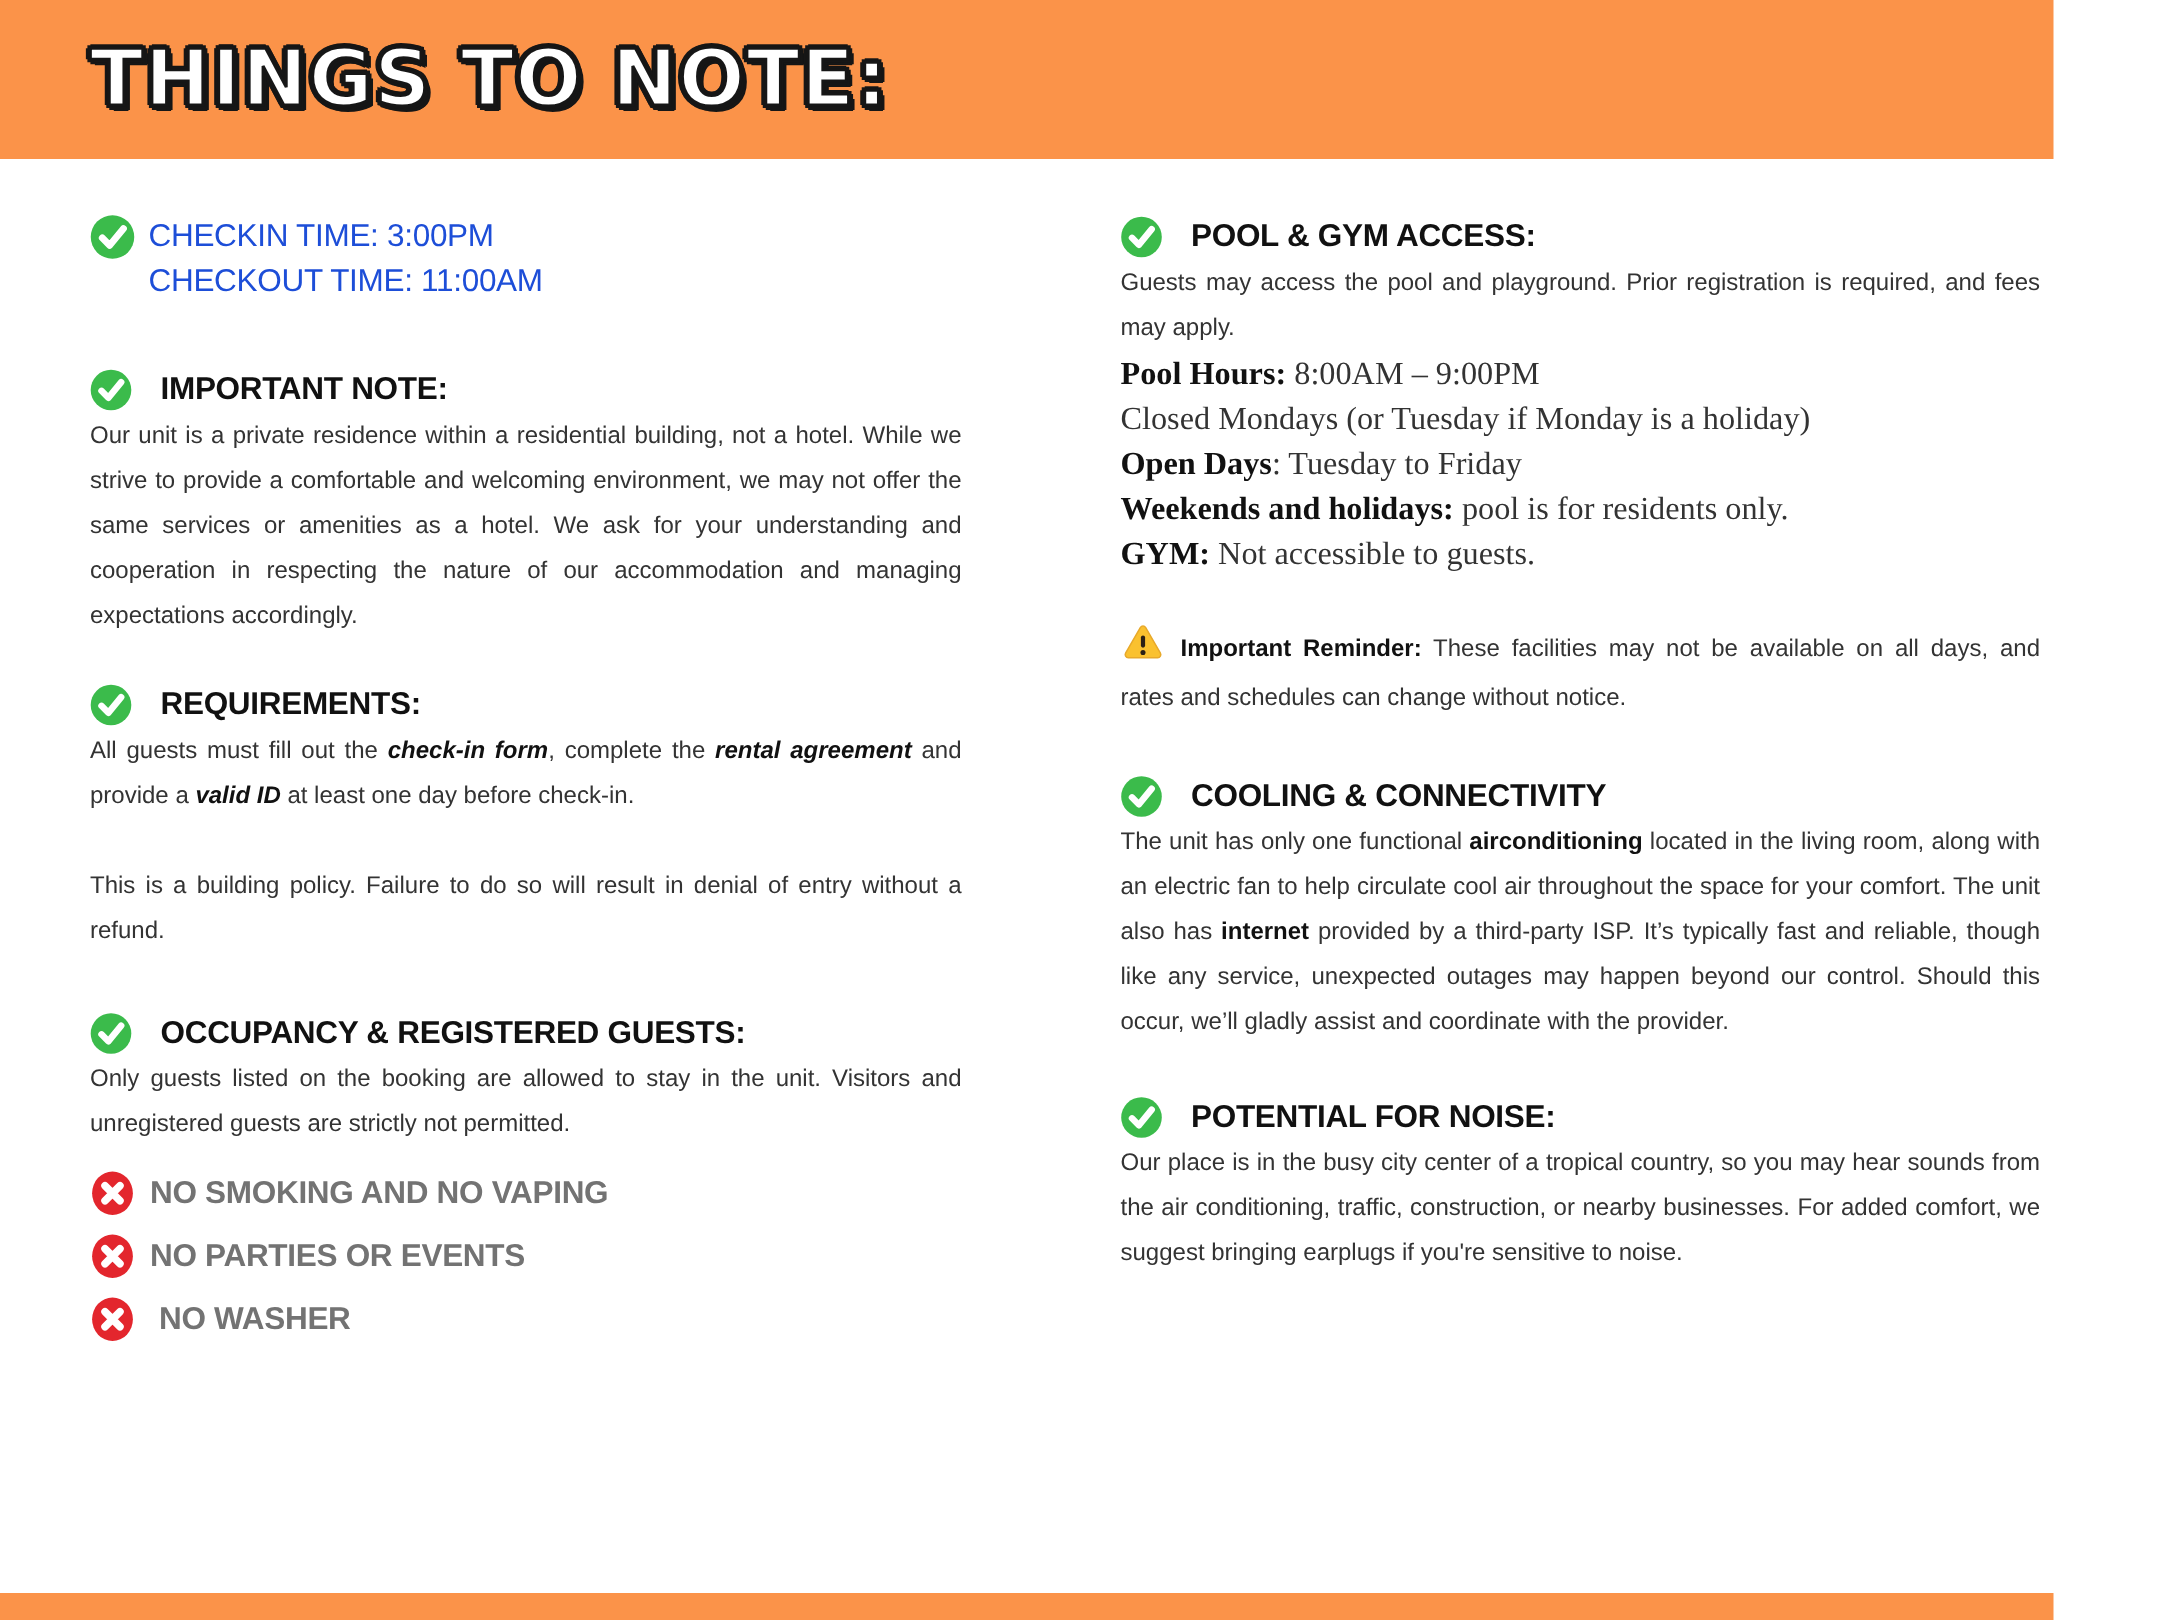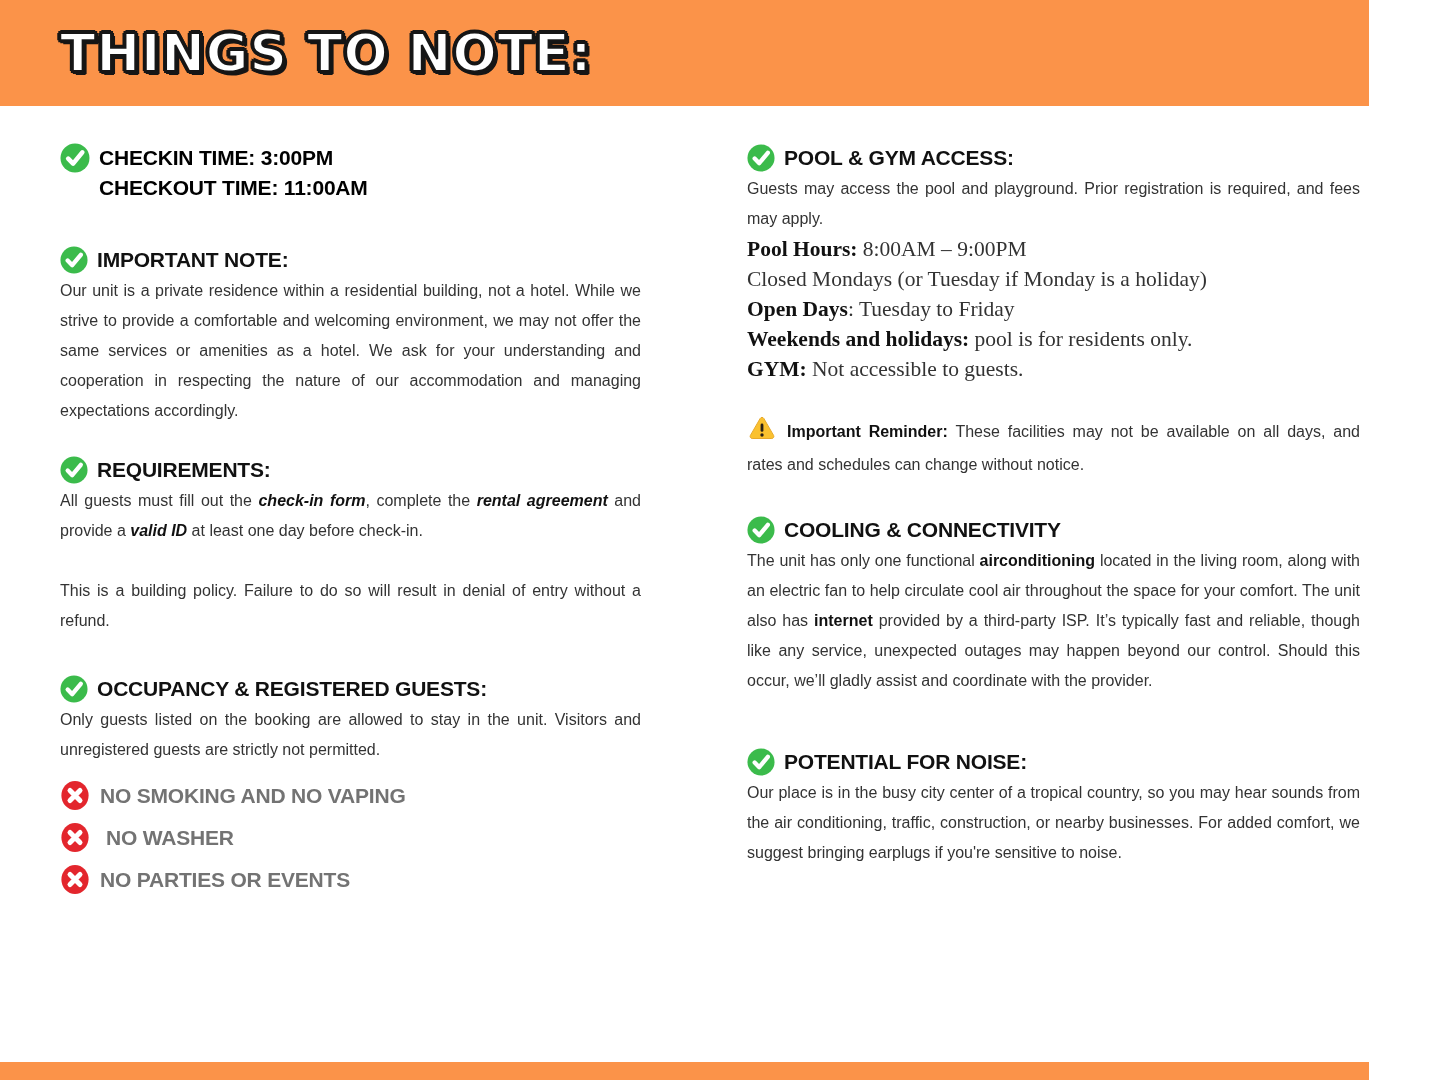--- a/index.html
+++ b/index.html
@@ -39,21 +39,21 @@
     position:absolute; top:106px; left:0;
     width:1440px;
     box-sizing:border-box;
     padding:37px 80px 0 60px;
     display:grid;
     grid-template-columns:581px 613px;
     column-gap:106px;
   }
   .sec { margin-bottom:32px; }
   .sec-head {
-    display:flex; align-items:center; gap:9px;
+    display:flex; align-items:center; gap:19px;
     margin-bottom:1px;
   }
   .sec-head h2 {
     margin:0;
     font-size:21px;
     font-weight:bold;
     letter-spacing:-0.2px;
     color:#111111;
     line-height:30px;
     white-space:nowrap;
@@ -62,21 +62,21 @@
   .body {
     margin:0;
     font-size:16px;
     line-height:30px;
     color:#333333;
   }
   .justify { text-align:justify; }
   .bold-lines { margin:0; }
   .bold-lines .line { font-size:21.5px; line-height:30px; color:#333333;font-family:Liberation Serif, serif; }
   .times .line {
-    font-size:21px; font-weight:bold; color:#000000; line-height:30px;
+    font-size:21px; font-weight:normal; color:#1d4ed8; line-height:30px;
     letter-spacing:-0.2px;
   }
   .times { display:flex; gap:9px; margin-bottom:42px; }
   .times .lines { padding-top:0; }
   .rule-item {
     display:flex; align-items:center; gap:10px;
     margin-bottom:11px;
   }
   .rule-item .label {
     font-size:21px; font-weight:bold; color:#737373; line-height:30px;
@@ -180,29 +180,29 @@
               </svg>
           </span>
           <span class="label">NO SMOKING AND NO VAPING</span>
         </div>
         <div class="rule-item">
           <span class="icon">
             <svg width="30" height="31" viewBox="0 0 30 31">
                 <use href="#cross-glyph"></use>
               </svg>
           </span>
-          <span class="label" style="margin-left:6px;">NO WASHER</span>
+          <span class="label">NO PARTIES OR EVENTS</span>
         </div>
         <div class="rule-item">
           <span class="icon">
             <svg width="30" height="31" viewBox="0 0 30 31">
                 <use href="#cross-glyph"></use>
               </svg>
           </span>
-          <span class="label">NO PARTIES OR EVENTS</span>
+          <span class="label" style="margin-left:6px;">NO WASHER</span>
         </div>
       </div>
 
     </div>
 
     <div class="col-right">
 
       <div class="sec" style="margin-bottom:31px;">
         <div class="sec-head">
           <span class="icon">
@@ -221,21 +221,21 @@
           <div class="line"><span class="seg-b">GYM:</span><span class=""> Not accessible to guests.</span></div>
         </div>
       </div>
 
       <div class="sec" style="margin-bottom:35px;">
         <p class="body justify"><span class="inline-icon"><svg width="30" height="25" viewBox="0 0 30 25">
                 <use href="#warn-glyph"></use>
               </svg></span><span><span class="seg-b">Important Reminder:</span><span class=""> These facilities may not be available on all days, and rates and schedules can change without notice.</span></span></p>
       </div>
 
-      <div class="sec" style="margin-bottom:51px;">
+      <div class="sec" style="margin-bottom:33px;">
         <div class="sec-head">
           <span class="icon">
             <svg width="28" height="28" viewBox="0 0 30 30">
                 <use href="#check-glyph"></use>
               </svg>
           </span>
           <h2>COOLING &amp; CONNECTIVITY</h2>
         </div>
         <p class="body justify"><span class="">The unit has only one functional </span><span class="seg-b">airconditioning</span><span class=""> located in the living room, along with an electric fan to help circulate cool air throughout the space for your comfort. The unit also has </span><span class="seg-b">internet</span><span class=""> provided by a third-party ISP. It’s typically fast and reliable, though like any service, unexpected outages may happen beyond our control. Should this occur, we’ll gladly assist and coordinate with the provider.</span></p>
       </div>

